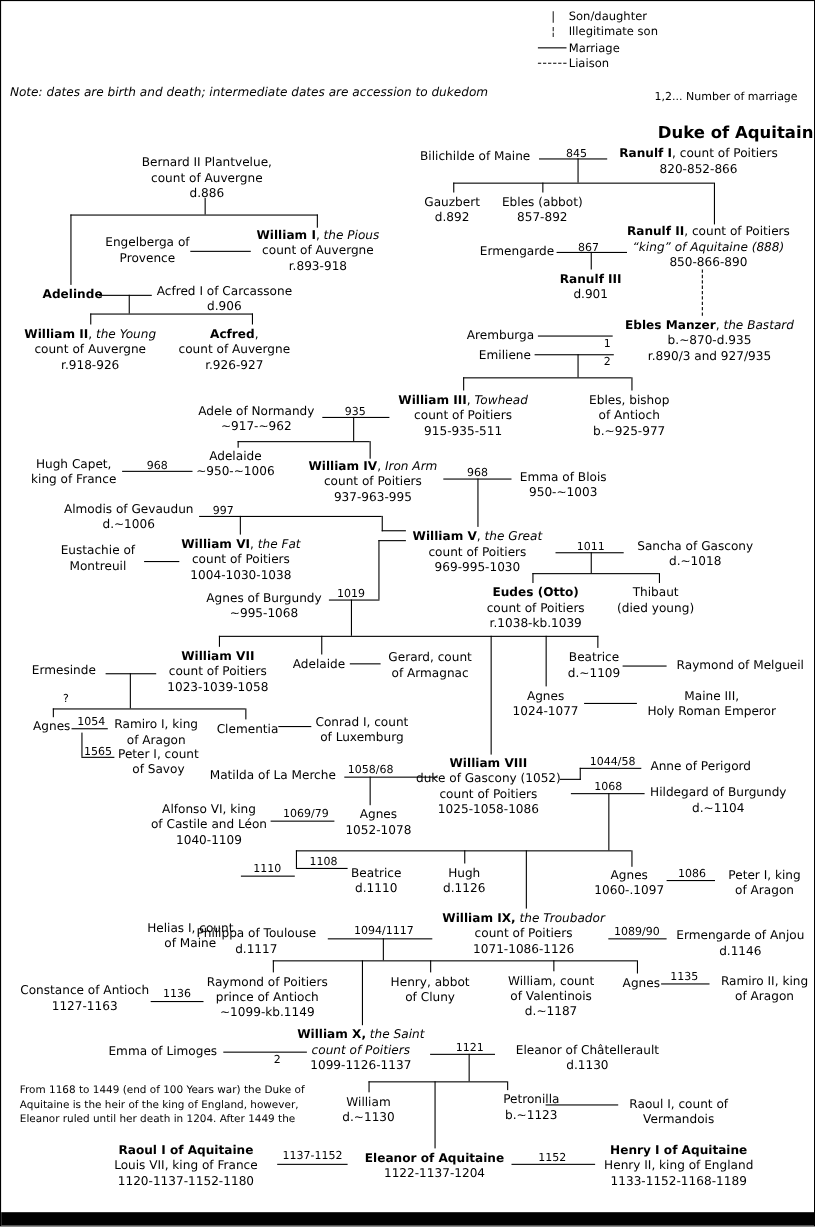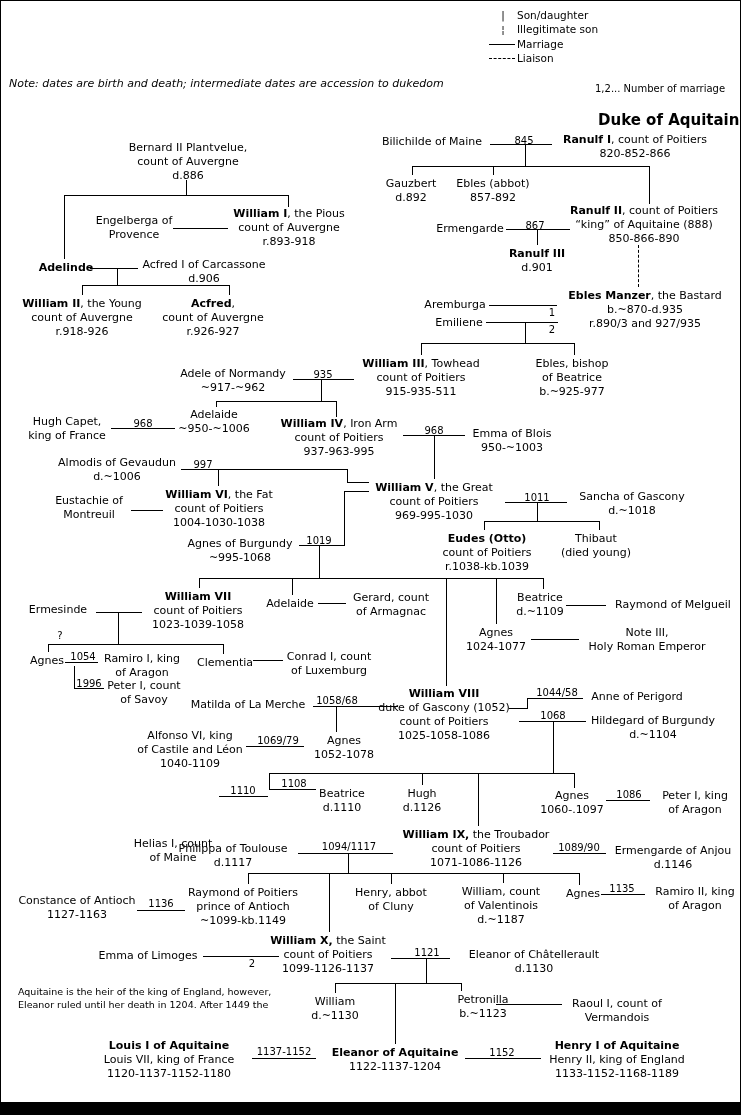--- a/index.html
+++ b/index.html
@@ -17,21 +17,21 @@
   .lsym{display:inline-block;width:28px;text-align:center;}
   .lsym-line{display:inline-block;width:26px;height:1px;background:#000;vertical-align:3px;margin-right:2px;}
   .lsym-dash{display:inline-block;width:26px;height:0;border-top:1px dashed #000;vertical-align:3px;margin-right:2px;}
   #abbrevs{position:absolute;left:594px;top:4px;font-size:10.5px;line-height:11.5px;white-space:nowrap;}
   #marriage-note{position:absolute;left:594px;top:82px;font-size:10px;white-space:nowrap;}
   #duke-label{position:absolute;left:597px;top:110px;font-size:15px;font-weight:bold;white-space:nowrap;}
   
   .person{position:absolute;transform:translateX(-50%);text-align:center;
           font-size:11px;line-height:14px;white-space:nowrap;}
   .person .b{font-weight:bold;}
-  .person .i{}
+  .person .i{font-style:italic;}
   .cline{position:absolute;background:#000;}
   .cline.dash{background:none;border-left:1px dashed #000;}
   .mlabel{position:absolute;transform:translateX(-50%);font-size:10px;line-height:11px;white-space:nowrap;}
   #footnote{position:absolute;left:17px;top:984px;font-size:9.5px;line-height:13px;white-space:nowrap;}
   #bottom-bar{position:absolute;left:0;top:1101px;width:739px;height:12px;background:#000;}
 </style>
 </head>
 <body>
 
 <div id="canvas">
@@ -126,21 +126,21 @@
       <div class="person" style="left: 458px; top: 315px;">
         <div><span>Emiliene</span></div>
       </div>
       <div class="person" style="left: 420px; top: 356px;">
         <div><span class="b">William III</span><span>, </span><span class="i">Towhead</span></div>
         <div><span>count of Poitiers</span></div>
         <div><span>915-935-511</span></div>
       </div>
       <div class="person" style="left: 571px; top: 356px;">
         <div><span>Ebles, bishop</span></div>
-        <div><span>of Beatrice</span></div>
+        <div><span>of Antioch</span></div>
         <div><span>b.~925-977</span></div>
       </div>
       <div class="person" style="left: 232px; top: 366px;">
         <div><span>Adele of Normandy</span></div>
         <div><span>~917-~962</span></div>
       </div>
       <div class="person" style="left: 66px; top: 414px;">
         <div><span>Hugh Capet,</span></div>
         <div><span>king of France</span></div>
       </div>
@@ -212,21 +212,21 @@
         <div><span>d.~1109</span></div>
       </div>
       <div class="person" style="left: 672px; top: 597px;">
         <div><span>Raymond of Melgueil</span></div>
       </div>
       <div class="person" style="left: 495px; top: 625px;">
         <div><span>Agnes</span></div>
         <div><span>1024-1077</span></div>
       </div>
       <div class="person" style="left: 646px; top: 625px;">
-        <div><span>Note III,</span></div>
+        <div><span>Maine III,</span></div>
         <div><span>Holy Roman Emperor</span></div>
       </div>
       <div class="person" style="left: 46px; top: 653px;">
         <div><span>Agnes</span></div>
       </div>
       <div class="person" style="left: 141px; top: 651px;">
         <div><span>Ramiro I, king</span></div>
         <div><span>of Aragon</span></div>
       </div>
       <div class="person" style="left: 143px; top: 678px;">
@@ -341,21 +341,21 @@
       </div>
       <div class="person" style="left: 482px; top: 992px;">
         <div><span>Petronilla</span></div>
         <div><span>b.~1123</span></div>
       </div>
       <div class="person" style="left: 616px; top: 996px;">
         <div><span>Raoul I, count of</span></div>
         <div><span>Vermandois</span></div>
       </div>
       <div class="person" style="left: 168px; top: 1038px;">
-        <div><span class="b">Louis I of Aquitaine</span></div>
+        <div><span class="b">Raoul I of Aquitaine</span></div>
         <div><span>Louis VII, king of France</span></div>
         <div><span>1120-1137-1152-1180</span></div>
       </div>
       <div class="person" style="left: 394px; top: 1045px;">
         <div><span class="b">Eleanor of Aquitaine</span></div>
         <div><span>1122-1137-1204</span></div>
       </div>
       <div class="person" style="left: 616px; top: 1038px;">
         <div><span class="b">Henry I of Aquitaine</span></div>
         <div><span>Henry II, king of England</span></div>
@@ -366,21 +366,21 @@
       <div class="mlabel" style="left: 551px; top: 306px;">1</div>
       <div class="mlabel" style="left: 551px; top: 323px;">2</div>
       <div class="mlabel" style="left: 322px; top: 368px;">935</div>
       <div class="mlabel" style="left: 142px; top: 417px;">968</div>
       <div class="mlabel" style="left: 433px; top: 424px;">968</div>
       <div class="mlabel" style="left: 202px; top: 458px;">997</div>
       <div class="mlabel" style="left: 536px; top: 491px;">1011</div>
       <div class="mlabel" style="left: 318px; top: 534px;">1019</div>
       <div class="mlabel" style="left: 59px; top: 629px;">?</div>
       <div class="mlabel" style="left: 82px; top: 650px;">1054</div>
-      <div class="mlabel" style="left: 88px; top: 677px;">1996</div>
+      <div class="mlabel" style="left: 88px; top: 677px;">1565</div>
       <div class="mlabel" style="left: 336px; top: 694px;">1058/68</div>
       <div class="mlabel" style="left: 556px; top: 686px;">1044/58</div>
       <div class="mlabel" style="left: 552px; top: 709px;">1068</div>
       <div class="mlabel" style="left: 277px; top: 734px;">1069/79</div>
       <div class="mlabel" style="left: 242px; top: 784px;">1110</div>
       <div class="mlabel" style="left: 293px; top: 777px;">1108</div>
       <div class="mlabel" style="left: 628px; top: 788px;">1086</div>
       <div class="mlabel" style="left: 348px; top: 840px;">1094/1117</div>
       <div class="mlabel" style="left: 578px; top: 841px;">1089/90</div>
       <div class="mlabel" style="left: 621px; top: 882px;">1135</div>
@@ -487,18 +487,19 @@
       <div class="cline" style="left: 334px; top: 982px; width: 126px; height: 1px;"></div>
       <div class="cline" style="left: 334px; top: 982px; width: 1px; height: 10px;"></div>
       <div class="cline" style="left: 460px; top: 982px; width: 1px; height: 8px;"></div>
       <div class="cline" style="left: 394px; top: 982px; width: 1px; height: 61px;"></div>
       <div class="cline" style="left: 495px; top: 1003px; width: 66px; height: 1px;"></div>
       <div class="cline" style="left: 251px; top: 1057px; width: 64px; height: 1px;"></div>
       <div class="cline" style="left: 464px; top: 1057px; width: 76px; height: 1px;"></div>
     </div>
 
   <div id="footnote">
+    <div>From 1168 to 1449 (end of 100 Years war) the Duke of</div>
     <div>Aquitaine is the heir of the king of England, however,</div>
     <div>Eleanor ruled until her death in 1204. After 1449 the</div>
   </div>
 
   <div id="bottom-bar"></div>
 </div>
 
 </body></html>

